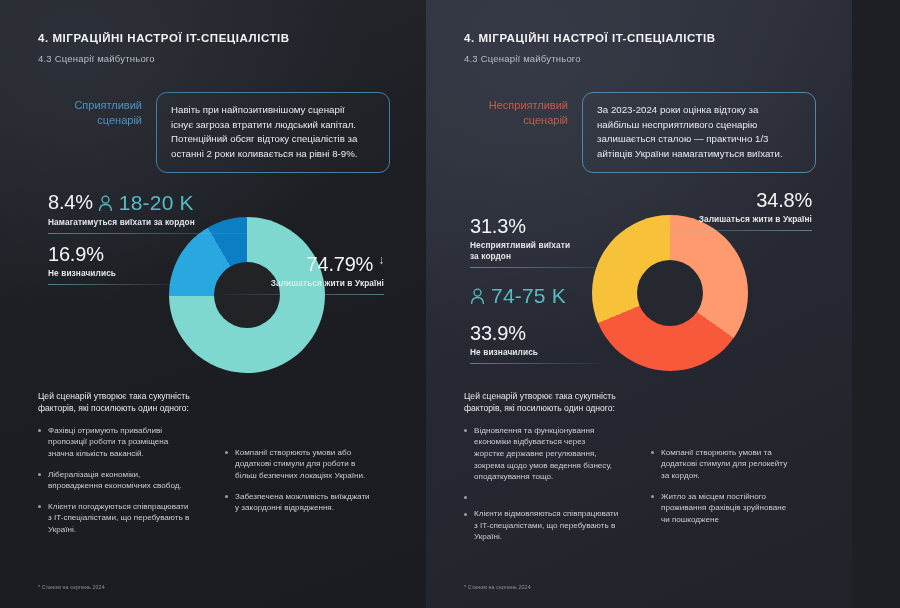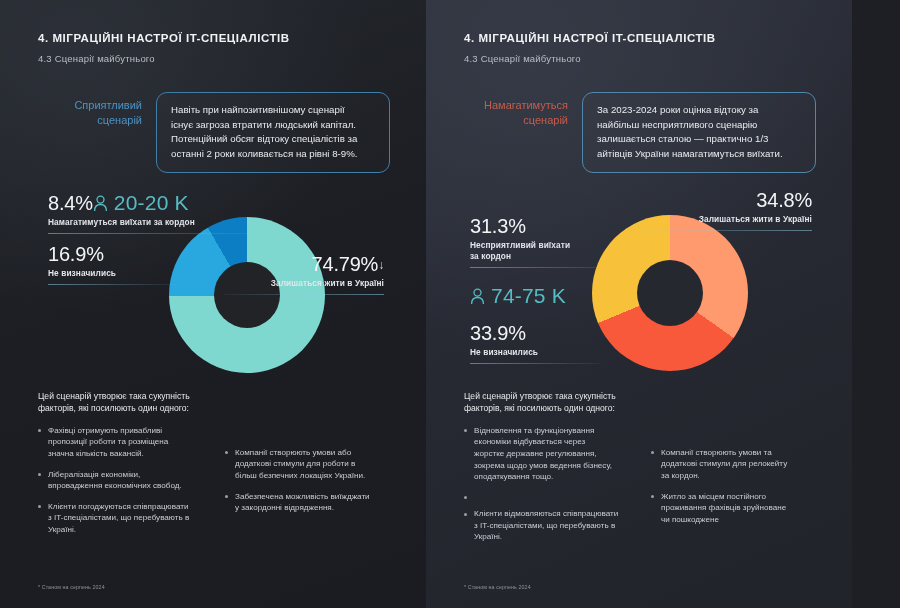--- a/index.html
+++ b/index.html
@@ -135,21 +135,21 @@
     position: absolute;
   }
 
   .stat .big {
     font-size: 20px;
     font-weight: 300;
     color: #f2f4f6;
     letter-spacing: -0.2px;
     white-space: nowrap;
     display: flex;
-    align-items: center;
+    gap: 5px;
   }
 
   .stat .big .arrow {
     font-size: 12px;
     color: #d9dde2;
   }
 
   .stat .cap {
     font-size: 8.3px;
     font-weight: bold;
@@ -275,21 +275,21 @@
         <div class="donut donut-left" id="donutLeft" style="background: conic-gradient(rgb(127, 216, 207) 0deg, rgb(127, 216, 207) 269deg, rgb(41, 168, 224) 269deg, rgb(41, 168, 224) 329.79deg, rgb(11, 126, 196) 329.79deg, rgb(11, 126, 196) 360deg);"></div>
 
         <div class="stat s-l1">
           <div class="big">
             <span>8.4%</span>
             <span class="kcount">
               <svg class="person-icon" width="15" height="17" viewBox="0 0 15 17">
                 <circle cx="7.5" cy="4.6" r="3.5" fill="none" stroke="#56bcc4" stroke-width="1.3"></circle>
                 <path d="M1.6 16 C1.6 11.6 4.3 9.5 7.5 9.5 C10.7 9.5 13.4 11.6 13.4 16" fill="none" stroke="#56bcc4" stroke-width="1.3"></path>
               </svg>
-              <span>20-20 K</span>
+              <span>18-20 K</span>
             </span>
           </div>
           <div class="cap">Намагатимуться виїхати за кордон</div>
           <div class="rule"></div>
         </div>
 
         <div class="stat s-l2">
           <div class="big">
               <span>16.9%</span>
             </div>
@@ -351,21 +351,21 @@
     <div class="footnote">* Станом на серпень 2024</div>
   </section>
 
   <section class="panel panel-right">
     <div class="panel-inner">
 
       <h1 class="title">4. МІГРАЦІЙНІ НАСТРОЇ IT-СПЕЦІАЛІСТІВ</h1>
       <div class="subtitle">4.3 Сценарії майбутнього</div>
 
       <div class="scenario-row">
-        <div class="scenario-label bad">Намагатимуться
+        <div class="scenario-label bad">Несприятливий
 сценарій</div>
         <div class="callout bad">
           <p>За 2023-2024 роки оцінка відтоку за
 найбільш несприятливого сценарію
 залишається сталою — практично 1/3
 айтівців України намагатимуться виїхати.</p>
         </div>
       </div>
 
       <div class="chart-zone">

